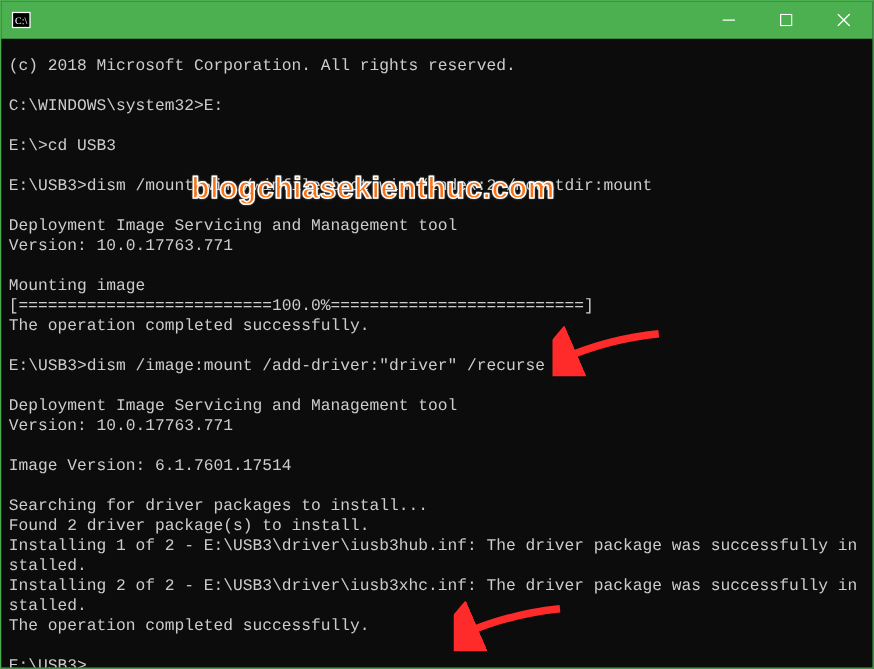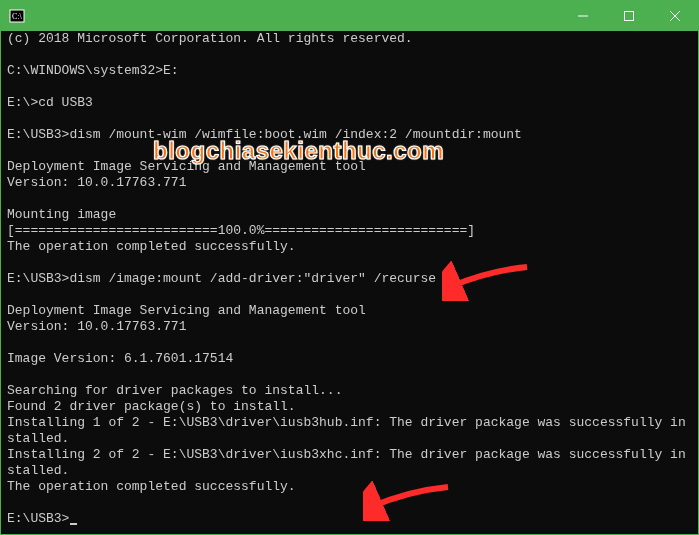--- a/index.html
+++ b/index.html
@@ -40,21 +40,21 @@
     .titlebar .spacer { flex: 1; }
     .titlebar .ctl {
       width: 46px;
       height: 30px;
       display: flex;
       align-items: center;
       justify-content: center;
       color: #fff;
     }
     .terminal {
-      padding: 0 6px 6px 6px;
+      padding: 14px 6px 6px 6px;
       color: #cccccc;
       font-size: 13px;
       line-height: 16px;
       white-space: pre-wrap;
       word-break: break-all;
       font-family: Consolas, 'Courier New', monospace;
       height: calc(100% - 30px);
       overflow: hidden;
       position: relative;
     }

